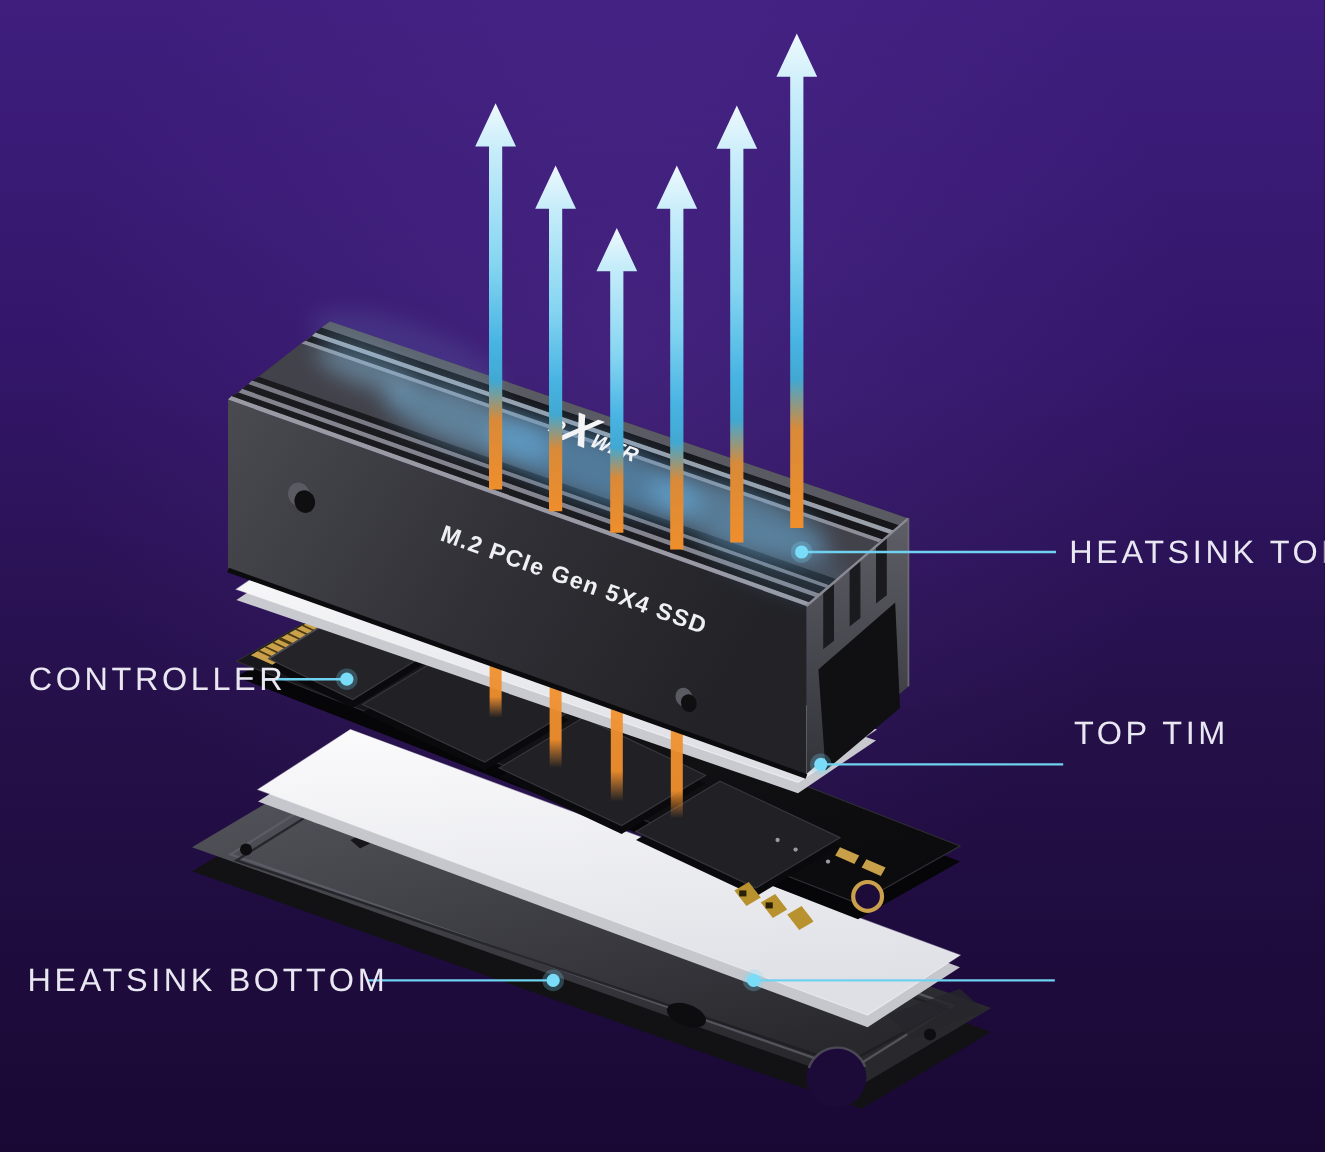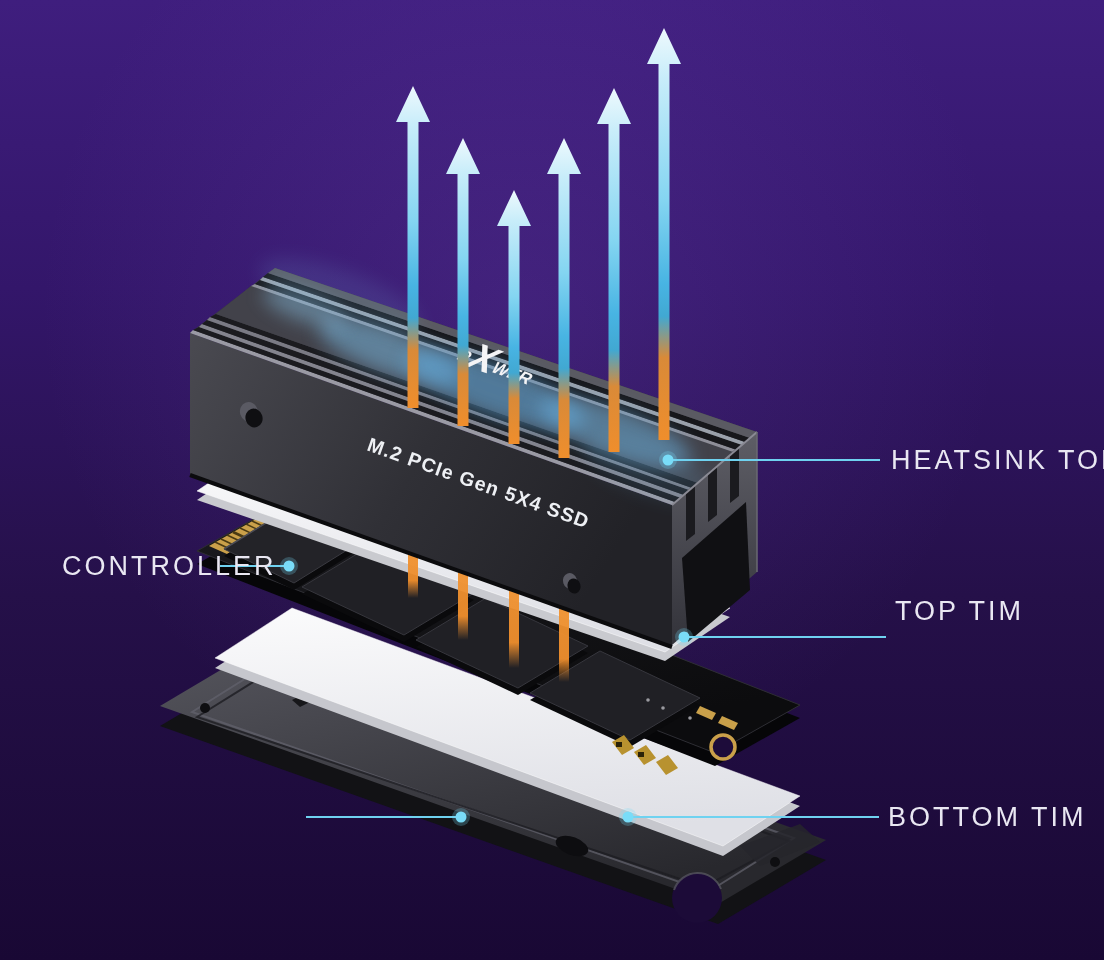--- a/index.html
+++ b/index.html
@@ -287,16 +287,16 @@
     <circle cx="684" cy="637" r="9" opacity="0.25"></circle>
         <circle cx="684" cy="637" r="5.5"></circle>
     <circle cx="628" cy="817" r="9" opacity="0.25"></circle>
         <circle cx="628" cy="817" r="5.5"></circle>
     <circle cx="461" cy="817" r="9" opacity="0.25"></circle>
         <circle cx="461" cy="817" r="5.5"></circle>
   </g>
 </svg>
 
 <div class="label" style="left:891px;top:447px;">HEATSINK TOP</div>
-<div class="label" style="left:24px;top:553px;margin-left:38px;">CONTROLLER</div>
+<div class="label" style="left:24px;top:553px;">CONTROLLER</div>
 <div class="label" style="left:895px;top:598px;">TOP TIM</div>
-<div class="label" style="left:888px;top:804px;">BOTTOM TIM</div>
+<div class="label" style="left:23px;top:804px;">HEATSINK BOTTOM</div>
 </div>
 
 </body></html>

